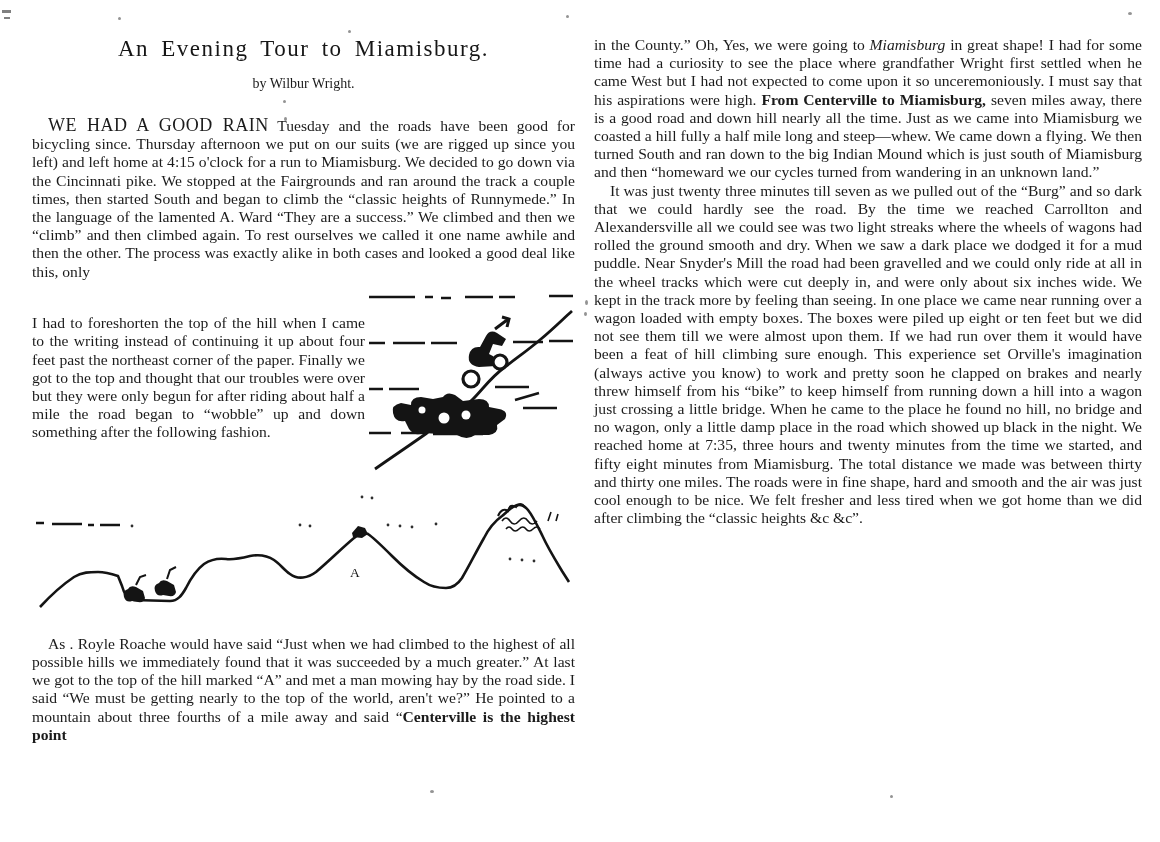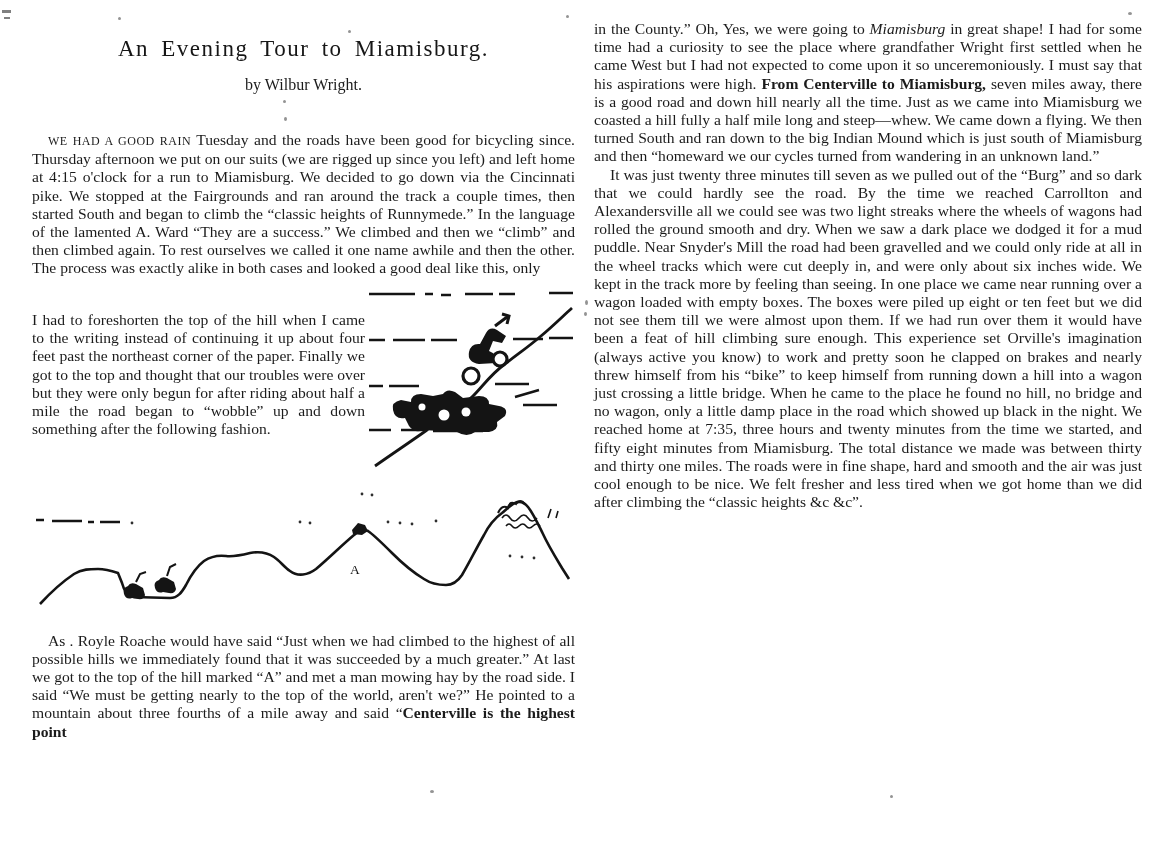--- a/index.html
+++ b/index.html
@@ -7,34 +7,34 @@
   body {
     background:#ffffff;
     font-family:"Liberation Serif","DejaVu Serif",serif;
     color:#1b1b1b;
     position:relative;
     overflow:hidden;
   }
   .page { position:absolute; inset:0; }
   .col { position:absolute; }
   .col-left  { left:32px;  top:36px; width:543px; }
-  .col-right { left:594px; top:20px; width:548px; }
+  .col-right { left:594px; top:36px; width:548px; }
 
   .title {
     font-size:23px; font-weight:normal; text-align:center;
     letter-spacing:1.5px; word-spacing:5px; margin-bottom:14px; color:#161616;
   }
-  .byline { font-size:16px; text-align:center; margin-bottom:37px; }
+  .byline { font-size:14px; text-align:center; margin-bottom:24px; }
 
   .bodytext { font-size:15.6px; line-height:18.2px; text-align:justify; color:#1b1b1b; }
   .indent { text-indent:16px; }
 
   .seg-b  { font-weight:bold; }
   .seg-i  { font-style:italic; }
-  .seg-sc { font-size:12px; letter-spacing:0.5px; }
+  .seg-sc { font-size:18px; letter-spacing:0.5px; }
 
   .narrow-row { display:flex; align-items:center; }
   .narrow { width:333px; flex:0 0 333px; }
   .sketch-climb { flex:1 1 auto; padding-left:2px; margin-top:2px; }
   .sketch-road { margin-top:16px; }
   .para3 { margin-top:4px; }
 
   .footer-note {
     margin-top:30px; margin-left:58px; width:402px;
     font-style:italic; font-size:16.2px; line-height:23px;

